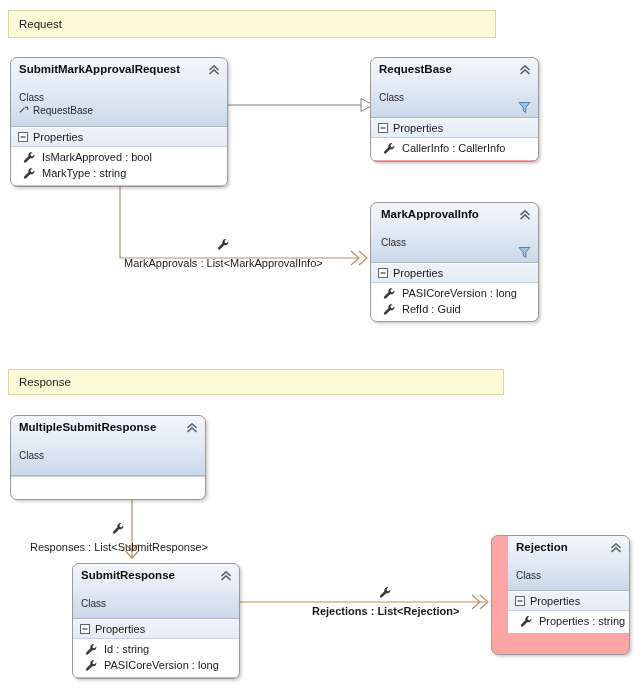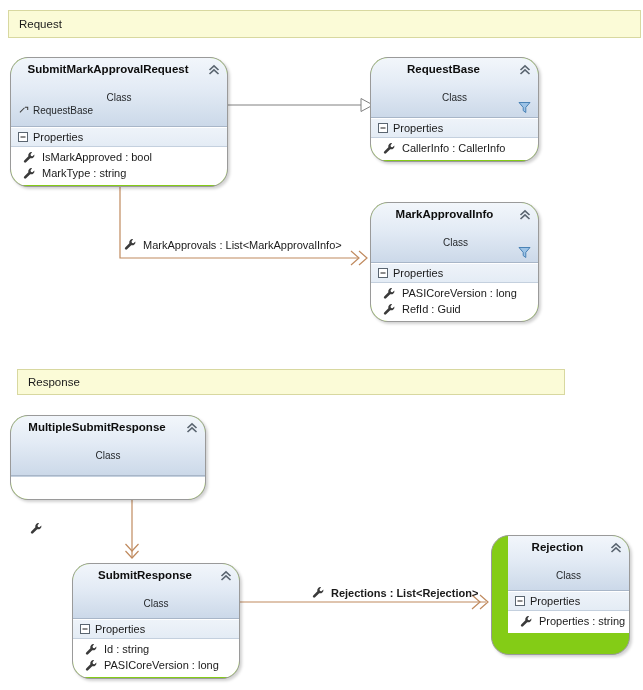--- a/index.html
+++ b/index.html
@@ -28,25 +28,24 @@
     padding-left: 10px;
     font-size: 11.5px;
     color: #1a1a1a;
   }
 
   
   .cls {
     position: absolute;
     box-sizing: border-box;
     border: 1px solid #9a9a9a;
-    border-radius: 18px;
-    background: #84cc16;
+    border-radius: 7px;
+    background: #fca5a5;
     box-shadow: 2px 2px 3px rgba(0,0,0,0.18);
     overflow: hidden;
-    text-align: center;
   }
   .cls-head {
     position: relative;
     background: linear-gradient(to bottom, #f2f6fb 0%, #e3ebf5 45%, #ccd9e9 99%);
     border-bottom: 1px solid #a8b6c8;
     padding: 5px 8px 4px 8px;
     box-sizing: border-box;
   }
   .cls-name {
     font-weight: bold;
@@ -127,32 +126,33 @@
   .conn svg { display: block; overflow: visible; }
 
   .assoc-label {
     position: absolute;
     display: flex;
     align-items: center;
     gap: 6px;
     font-size: 11px;
     color: #1a1a1a;
     white-space: nowrap;
+    flex-direction: column;
   }
 
   .ico { flex: 0 0 auto; display: block; }
 </style>
 </head>
 <body>
 
-<div class="comment-band" style="left:8px; top:10px; width:633px; height:28px;">
+<div class="comment-band" style="left:8px; top:10px; width:488px; height:28px;">
   <span>Request</span>
 </div>
 
-<div class="comment-band" style="left:17px; top:369px; width:548px; height:26px;">
+<div class="comment-band" style="left:8px; top:369px; width:496px; height:26px;">
   <span>Response</span>
 </div>
 
 <div class="conn" style="left:225px; top:95px; width:150px; height:20px;">
   <svg width="150" height="20" viewBox="0 0 150 20">
     <line x1="0" y1="10" x2="136" y2="10" stroke="#808080" stroke-width="1"></line>
     <polygon points="136,3.5 148,10 136,16.5" fill="#ffffff" stroke="#808080" stroke-width="1"></polygon>
   </svg>
 </div>
 
@@ -176,20 +176,21 @@
     <line x1="4" y1="0" x2="4" y2="58" stroke="#c08a5e" stroke-width="1.2"></line>
     <polyline points="-2.5,44 4,51 10.5,44" fill="none" stroke="#c08a5e" stroke-width="1.2"></polyline>
     <polyline points="-2.5,51 4,58 10.5,51" fill="none" stroke="#c08a5e" stroke-width="1.2"></polyline>
   </svg>
 </div>
 
 <div class="assoc-label" style="left:30px; top:522px;">
   <svg class="ico" width="13" height="13" viewBox="0 0 16 16">
     <path d="M11.2 1.4a4 4 0 0 0-4.6 5.1L1.5 11.6a1.6 1.6 0 0 0 2.3 2.3l5.1-5.1a4 4 0 0 0 5.1-4.6l-2.3 2.3-1.9-0.5-0.5-1.9z" fill="#3a3a3a"></path>
   </svg>
+  <span>Responses : List&lt;SubmitResponse&gt;</span>
 </div>
 
 <div class="conn" style="left:228px; top:592px; width:265px; height:20px;">
   <svg width="265" height="20" viewBox="0 0 265 20">
     <line x1="0" y1="10" x2="258" y2="10" stroke="#c08a5e" stroke-width="1.2"></line>
     <polyline points="244,3 252,10 244,17" fill="none" stroke="#c08a5e" stroke-width="1.2"></polyline>
     <polyline points="252,3 260,10 252,17" fill="none" stroke="#c08a5e" stroke-width="1.2"></polyline>
   </svg>
 </div>
 

